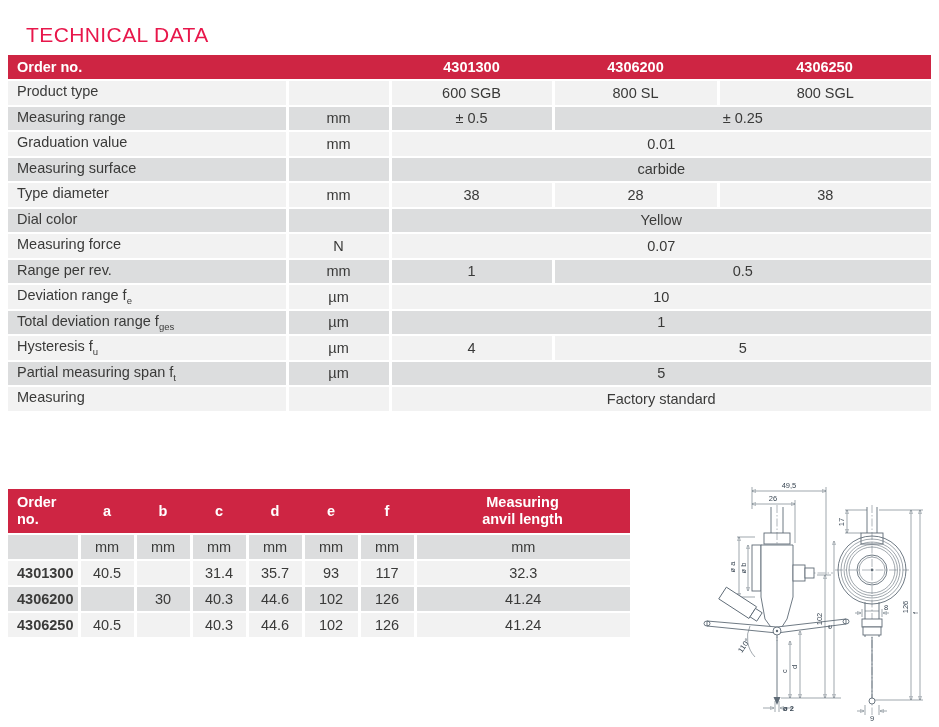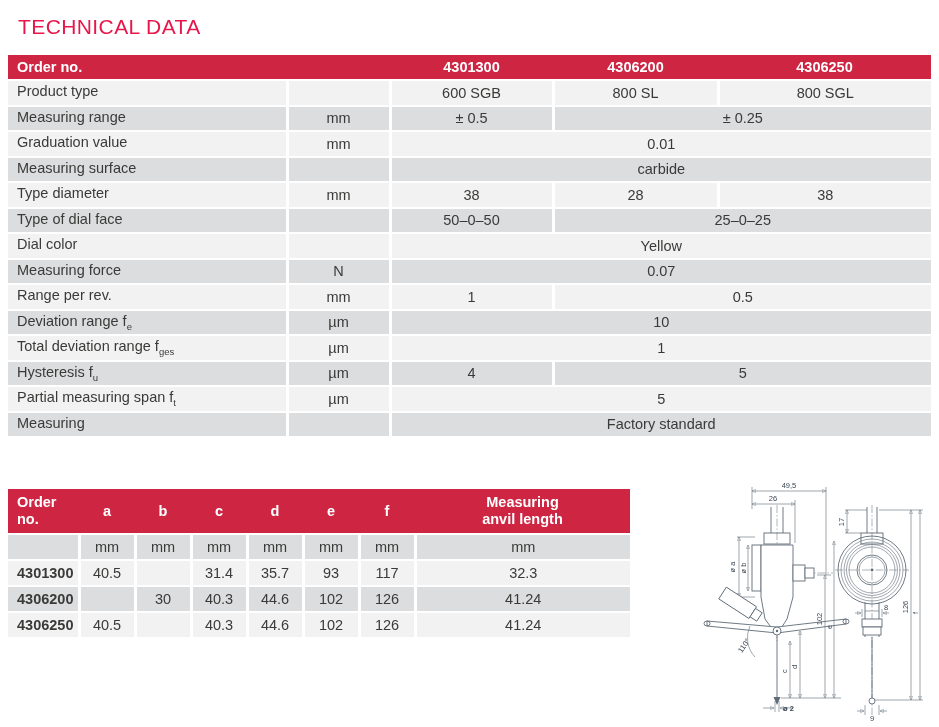--- a/index.html
+++ b/index.html
@@ -2,21 +2,21 @@
 <html><head>
 <meta charset="utf-8">
 <style>
   html,body{margin:0;padding:0;}
   body{
     width:939px;height:727px;position:relative;background:#ffffff;
     font-family:"Liberation Sans",sans-serif;color:#3a3a39;overflow:hidden;
   }
   .page-title{
     position:absolute;left:10px;top:7px;font-size:21px;font-weight:normal;
-    color:#e8174b;letter-spacing:.4px;margin:8px;
+    color:#e8174b;letter-spacing:.4px;margin:16px;
   }
   
   table{border-collapse:collapse;table-layout:fixed;}
   .main-table{position:absolute;left:8px;top:55px;width:923px;font-size:14.5px;}
   .main-table th,.main-table td{padding:0;height:23.5px;font-weight:normal;line-height:1;}
   .main-table thead th{background:#ce2543;color:#ffffff;font-weight:bold;height:24px;}
   .main-table tbody td{border-top:2px solid #ffffff;}
   .main-table tbody td + td{border-left:3px solid #ffffff;}
   .main-table tbody tr:nth-child(odd){background:#f2f2f2;}
   .main-table tbody tr:nth-child(even){background:#dcddde;}
@@ -92,26 +92,20 @@
       <td class="val" colspan="3">carbide</td>
     </tr>
     <tr>
       <td class="lbl"><span>Type diameter</span><sub class="sb"></sub></td>
       <td class="unit">mm</td>
       <td class="val">38</td>
       <td class="val">28</td>
       <td class="val">38</td>
     </tr>
     <tr>
-      <td class="lbl"><span>Type of dial face</span><sub class="sb"></sub></td>
-      <td class="unit"></td>
-      <td class="val">50–0–50</td>
-      <td class="val" colspan="2">25–0–25</td>
-    </tr>
-    <tr>
       <td class="lbl"><span>Dial color</span><sub class="sb"></sub></td>
       <td class="unit"></td>
       <td class="val" colspan="3">Yellow</td>
     </tr>
     <tr>
       <td class="lbl"><span>Measuring force</span><sub class="sb"></sub></td>
       <td class="unit">N</td>
       <td class="val" colspan="3">0.07</td>
     </tr>
     <tr>

